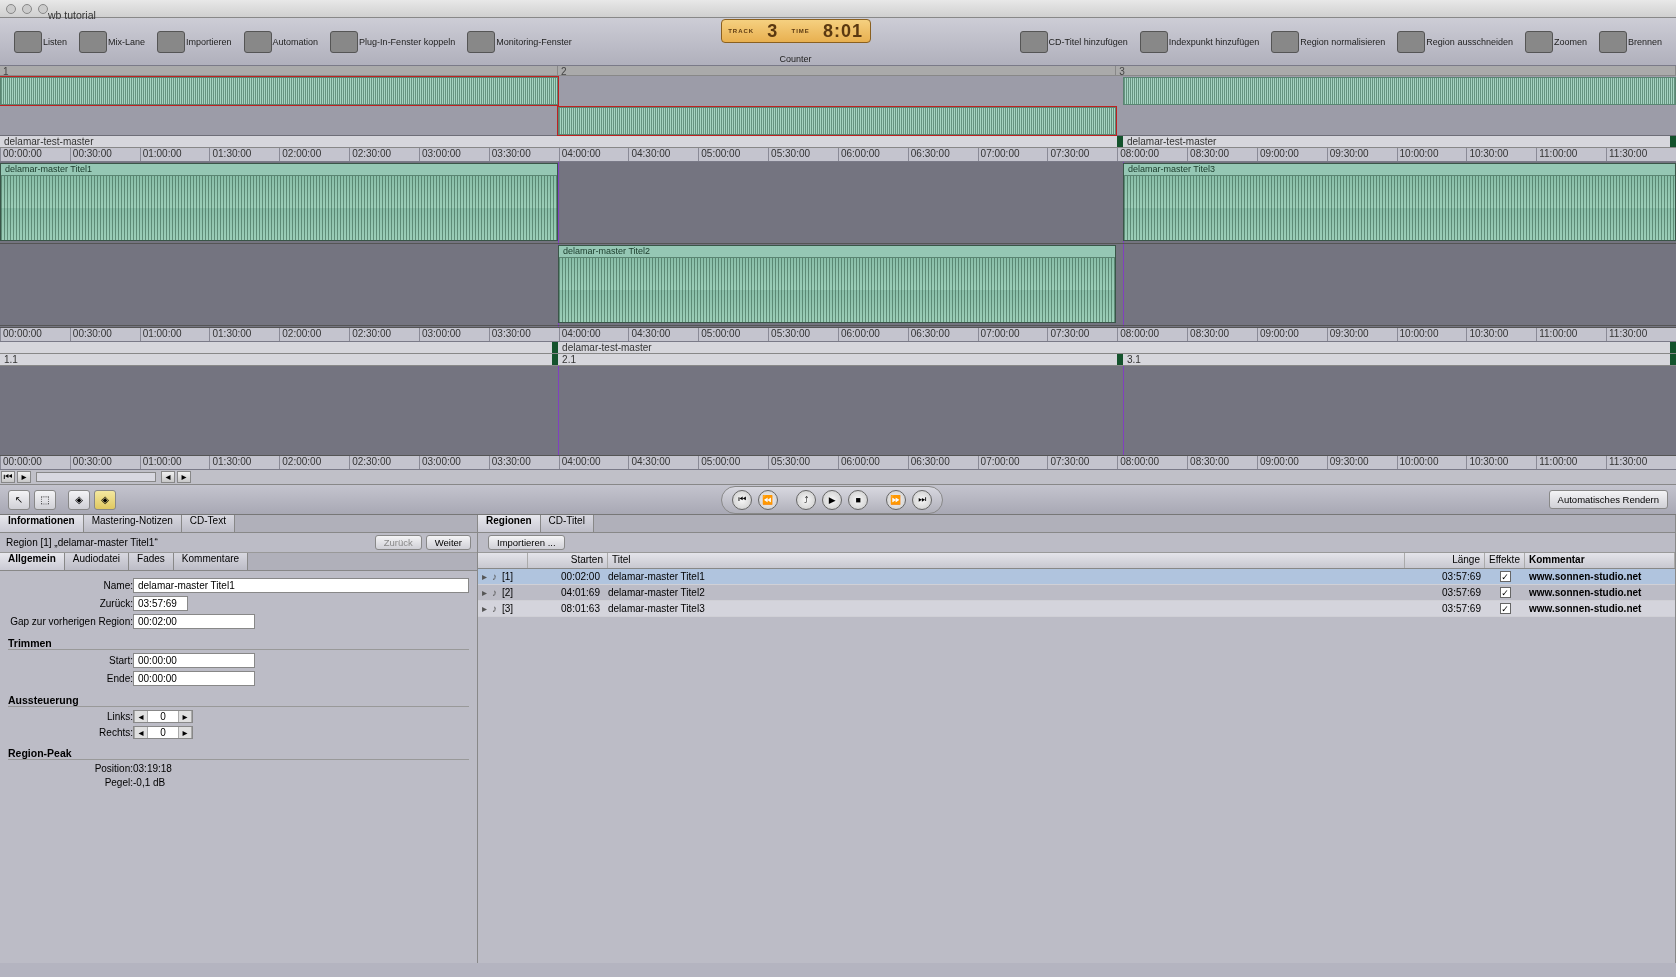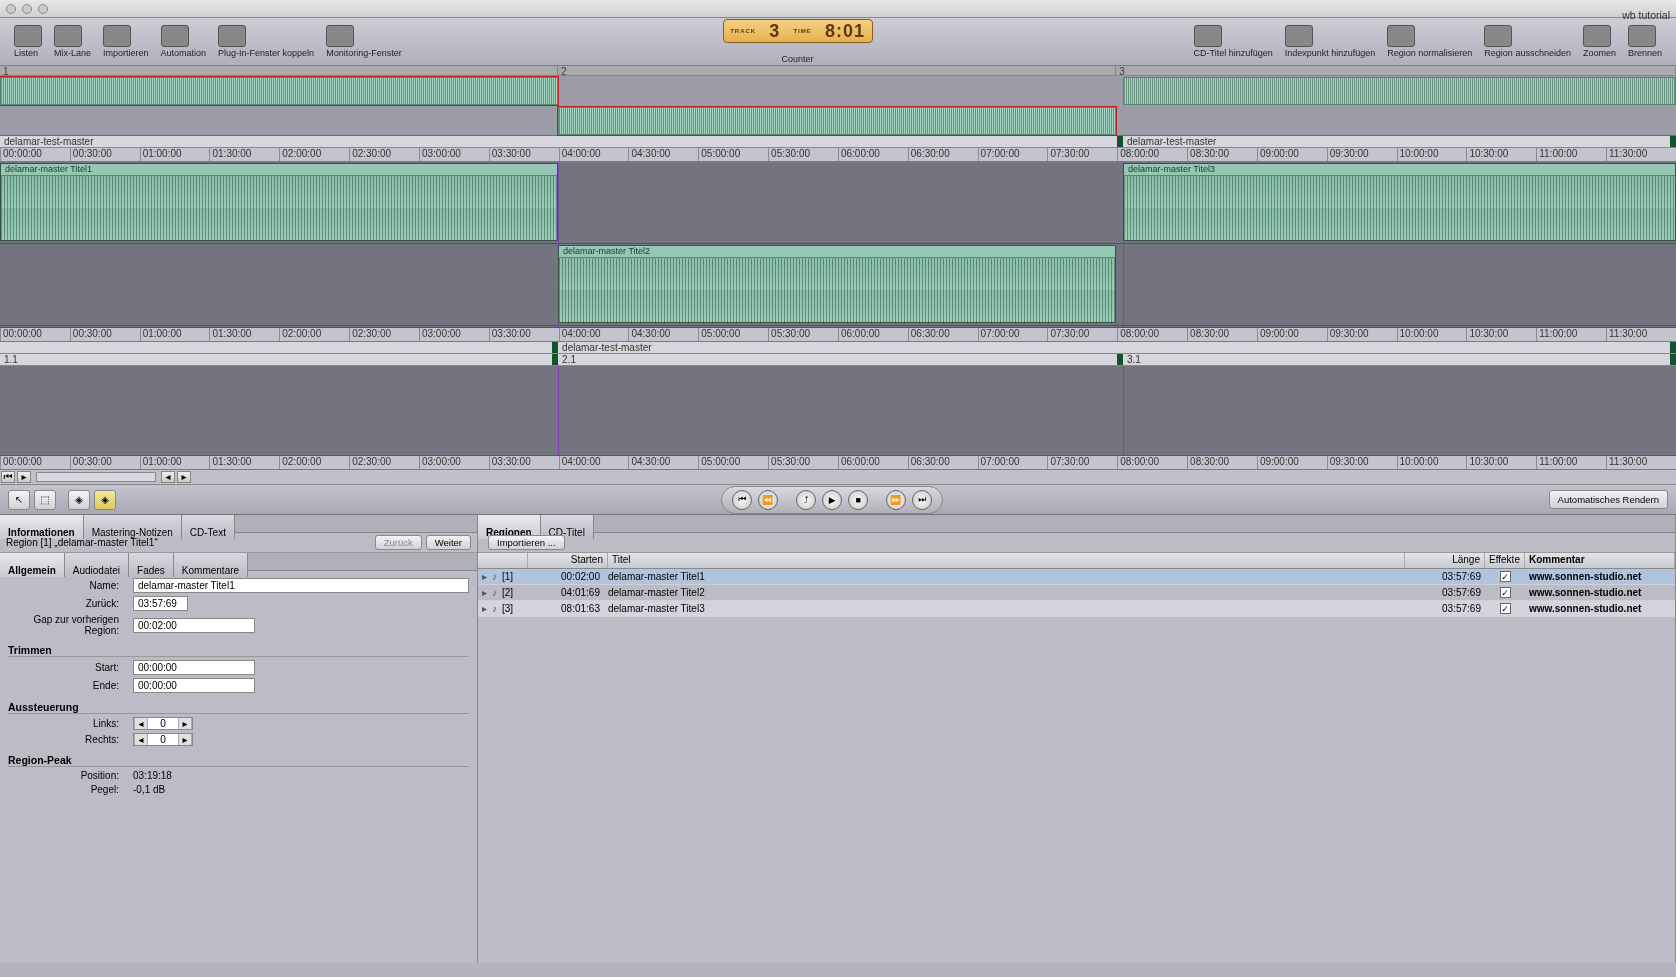--- a/index.html
+++ b/index.html
@@ -2,26 +2,26 @@
 <html><head>
 <meta charset="utf-8">
 <style>
 * { margin: 0; padding: 0; box-sizing: border-box; font-family: "Lucida Grande", Arial, sans-serif; font-size: 10px; }
 body { background: #b4b4c0; overflow: hidden; user-select: none; }
 
 
 .titlebar { height: 18px; background: linear-gradient(#e8e8e8,#d0d0d0); border-bottom: 1px solid #888; display: flex; align-items: center; padding: 0 6px; }
 .traffic { display: flex; gap: 6px; }
 .dot { width: 10px; height: 10px; border-radius: 50%; border: 0.5px solid #888; background: #ccc; }
-.titlebar .wtitle { flex: 1; text-align: right; font-size: 10.5px; color: #333; margin-top: 12px; }
+.titlebar .wtitle { flex: 1; text-align: left; font-size: 10.5px; color: #333; margin-top: 12px; }
 
 
 .toolbar { height: 48px; background: linear-gradient(#cdcdd6,#b0b0bc); border-bottom: 1px solid #7a7a88; display: flex; align-items: center; padding: 2px 8px; }
 .tb-left, .tb-right { display: flex; gap: 0; }
-.tb-btn { display: flex; flex-direction: column; gap: 1px; padding: 2px 6px; cursor: pointer; min-width: 40px; }
+.tb-btn { display: flex; flex-direction: row; align-items: center; gap: 1px; padding: 2px 6px; cursor: pointer; min-width: 40px; }
 .tb-icon { width: 28px; height: 22px; background: #888; border: 1px solid #555; border-radius: 3px; }
 .tb-lbl { font-size: 9px; color: #222; white-space: nowrap; }
 .tb-center { flex: 1; display: flex; flex-direction: column; align-items: center; }
 .counter-disp { width: 150px; height: 24px; background: linear-gradient(#f5d080,#e8b050); border: 1px solid #8a6020; border-radius: 4px; display: flex; align-items: center; justify-content: space-around; font-family: "DS-Digital", monospace; color: #5a3810; letter-spacing: 1px; font-weight: bold; }
 .counter-disp .seg { font-size: 18px; }
 .counter-disp .sm { font-size: 6px; }
 .counter-lbl { font-size: 9px; color: #222; margin-top: 11px; }
 
 
 .overview { height: 70px; border-bottom: 1px solid #6e6e78; background: #9c9ca8; position: relative; }
@@ -67,31 +67,31 @@
 .auto-render { background:linear-gradient(#f4f4f6,#d0d0d6); border:1px solid #888; border-radius:3px; padding:3px 8px; cursor:pointer; font-size:9.5px; }
 
 
 .bottom { display:flex; height: calc(977px - 18px - 48px - 70px - 12px - 14px - 166px - 12px - 14px - 12px - 14px - 90px - 14px - 15px - 30px); background:#bcbcc6; }
 .pane { border-right:1px solid #888; display:flex; flex-direction:column; overflow:hidden; background:#bcbcc6; }
 .pane:nth-child(1){ flex:0 0 478px; }
 .pane:nth-child(2){ flex:1; }
 .pane:nth-child(3){ flex:0 0 390px; }
 
 .tabs-row { display:flex; height:18px; background:#b0b0ba; border-bottom:1px solid #888; }
-.tab { padding:12px 8px; border-right:1px solid #888; background:linear-gradient(#d8d8e0,#bcbcc6); cursor:pointer; font-size:10px; }
+.tab { padding:0 8px; border-right:1px solid #888; background:linear-gradient(#d8d8e0,#bcbcc6); cursor:pointer; font-size:10px; }
 .tab.active { background:linear-gradient(#e8e8ee,#cacad4); font-weight:bold; }
 
 .sub-hdr { height:20px; display:flex; align-items:center; padding:0 6px; border-bottom:1px solid #999; font-size:10px; }
 .sub-hdr .spacer { flex:1; }
 .mini-btn { background:linear-gradient(#f4f4f6,#d0d0d6); border:1px solid #888; border-radius:3px; padding:1px 8px; cursor:pointer; font-size:9.5px; margin-left:4px; }
 .mini-btn.disabled { color:#888; }
 
 .form-body { padding:4px 8px; overflow:auto; flex:1; }
 .form-row { display:flex; align-items:center; margin:3px 0; }
-.form-row label { width:125px; text-align:right; padding-right:14px; font-size:10px; }
+.form-row label { width:125px; text-align:right; padding-right:0; font-size:10px; }
 .form-row .val { background:#fff; border:1px solid #888; padding:1px 4px; min-width:55px; font-size:10px; }
 .form-row .inp { background:#fff; border:1px solid #888; padding:1px 4px; flex:1; font-size:10px; }
 .section-hdr { font-weight:bold; font-size:10.5px; margin:8px 0 3px; border-bottom:1px solid #999; }
 .stepper { display:flex; align-items:center; background:#fff; border:1px solid #888; }
 .stepper button { width:14px; background:#e0e0e0; border:none; border-left:1px solid #aaa; border-right:1px solid #aaa; cursor:pointer; }
 .stepper span { min-width:30px; text-align:center; font-size:10px; }
 
 
 .tbl { flex:1; overflow:auto; }
 .tbl-head { display:flex; height:16px; background:linear-gradient(#e4e4ea,#c8c8d0); border-bottom:1px solid #888; font-size:9.5px; }

